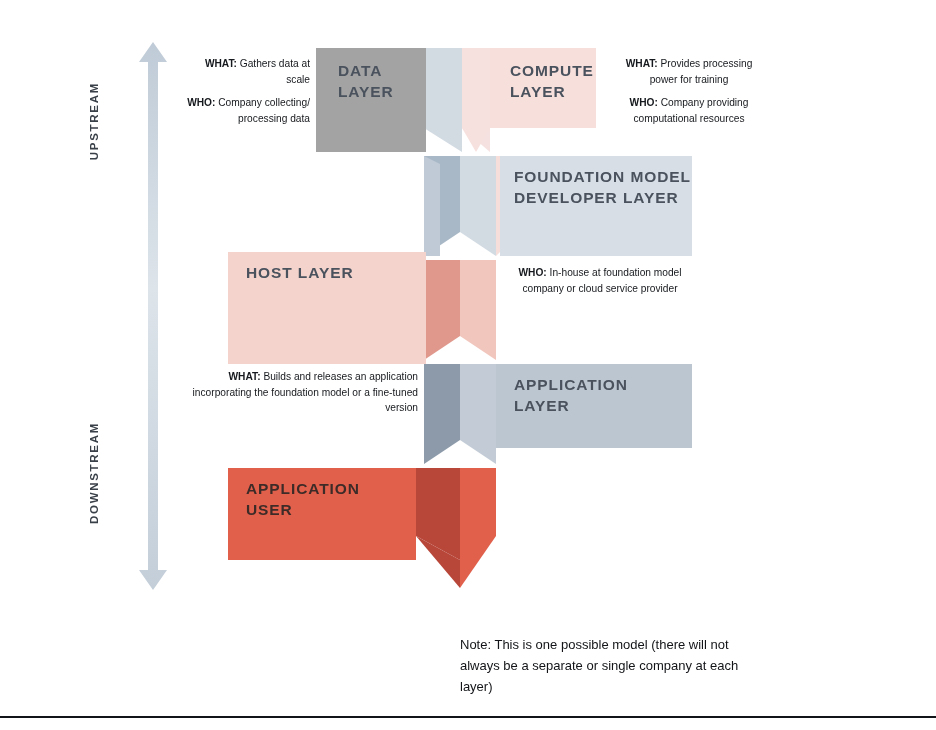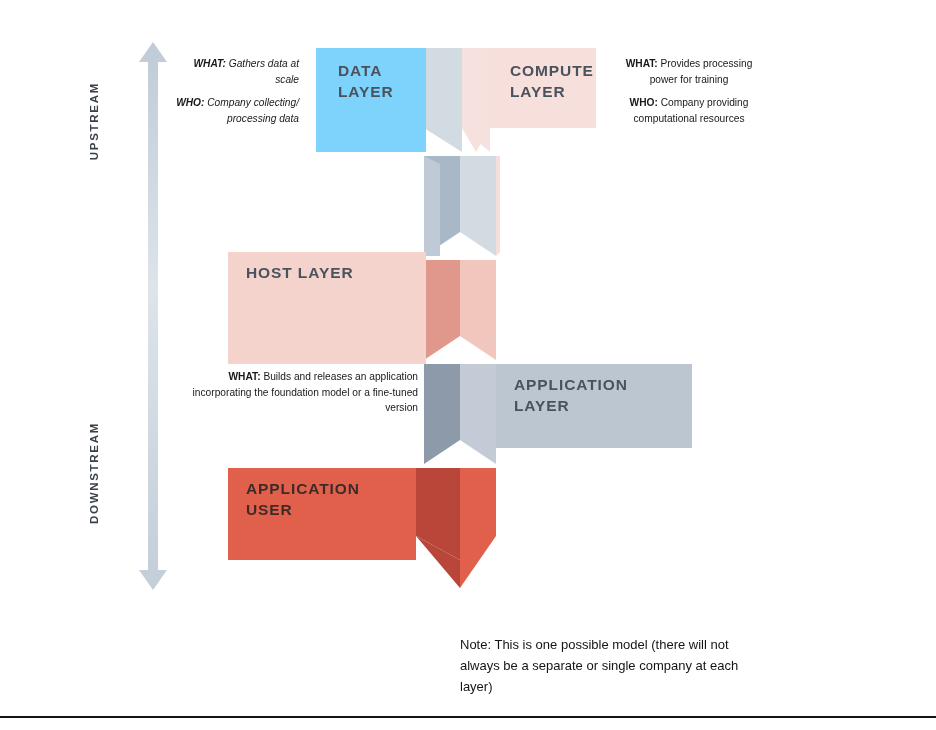--- a/index.html
+++ b/index.html
@@ -98,43 +98,48 @@
 
     <polygon fill="#8c9aaa" points="424,364 460,364 460,440 424,464"></polygon>
     <polygon fill="#c3ccd6" points="460,364 496,364 496,464 460,440"></polygon>
 
     <polygon fill="#b8473a" points="416,468 460,468 460,560 416,536"></polygon>
     <polygon fill="#e0604c" points="460,468 496,468 496,536 460,588"></polygon>
     <polygon fill="#b8473a" points="416,536 460,560 460,588"></polygon>
 
   </svg>
 
-  <div class="block" style="left:316px;top:48px;width:110px;height:104px;background:#7dd3fc;">
+  <div class="block" style="left:316px;top:48px;width:110px;height:104px;background:#a3a3a3;">
     <span class="title" style="left:22px;top:12px;">DATA
 LAYER</span>
   </div>
-  <div class="ann right-align" style="left:175px;top:56px;width:124px;font-style:italic;">
+  <div class="ann right-align" style="left:186px;top:56px;width:124px;">
     <p><b>WHAT:</b><span> Gathers data at scale</span></p>
     <p><b>WHO:</b><span> Company collecting/ processing data</span></p>
   </div>
 
   <div class="block" style="left:490px;top:48px;width:106px;height:80px;background:#f7dfdc;">
     <span class="title" style="left:20px;top:12px;">COMPUTE
 LAYER</span>
   </div>
   <div class="ann left-align" style="left:614px;top:56px;width:150px;">
     <p><b>WHAT:</b><span> Provides processing power for training</span></p>
     <p><b>WHO:</b><span> Company providing computational resources</span></p>
   </div>
 
+  <div class="block" style="left:500px;top:156px;width:192px;height:100px;background:#d7dee6;">
+    <span class="title" style="left:14px;top:10px;">FOUNDATION MODEL
+DEVELOPER LAYER</span>
+  </div>
 
   <div class="block" style="left:228px;top:252px;width:198px;height:112px;background:#f4d3cc;">
     <span class="title" style="left:18px;top:10px;">HOST LAYER</span>
   </div>
   <div class="ann left-align" style="left:508px;top:265px;width:184px;">
+    <p><b>WHO:</b><span> In-house at foundation model company or cloud service provider</span></p>
   </div>
 
   <div class="block" style="left:496px;top:364px;width:196px;height:84px;background:#bcc6d1;">
     <span class="title" style="left:18px;top:10px;">APPLICATION
 LAYER</span>
   </div>
   <div class="ann right-align" style="left:186px;top:369px;width:232px;">
     <p><b>WHAT:</b><span> Builds and releases an application incorporating the foundation model or a fine-tuned version</span></p>
   </div>
 

